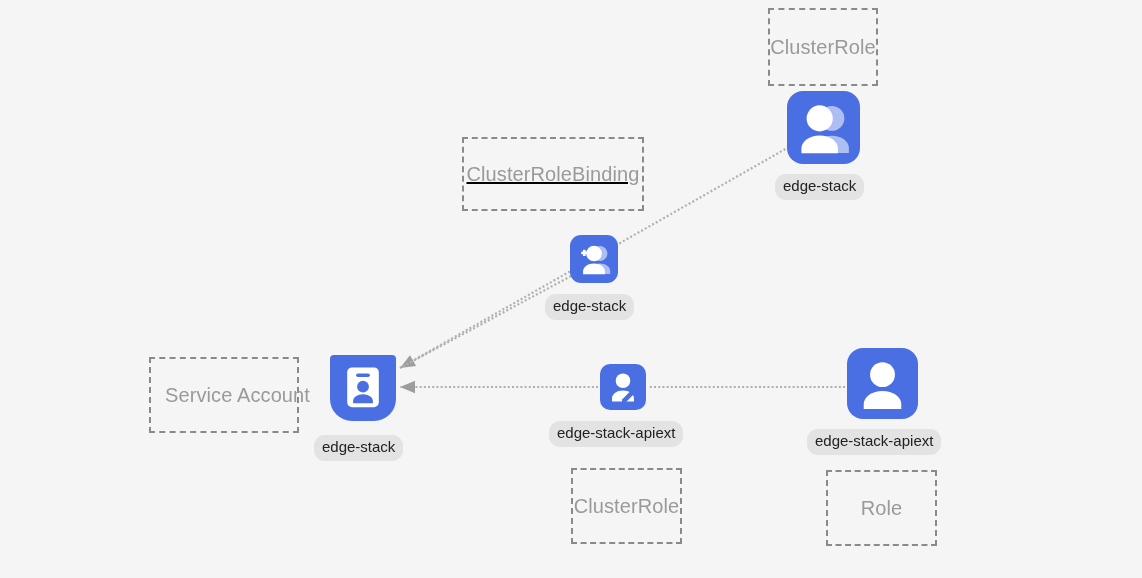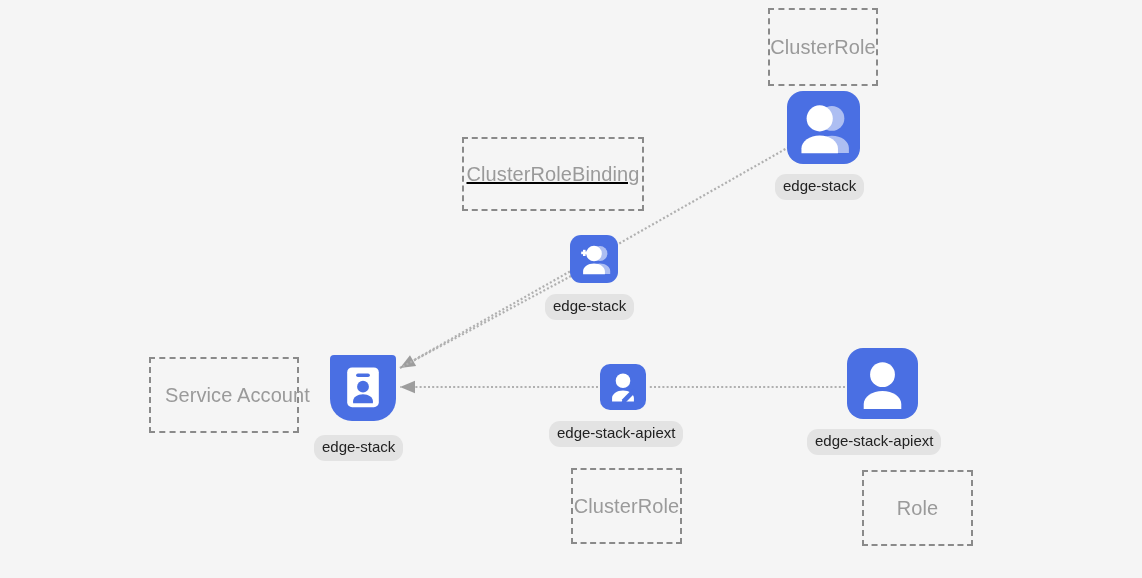--- a/index.html
+++ b/index.html
@@ -110,21 +110,21 @@
       </div>
       <div class="kind-box" style="left: 462px; top: 137px; width: 182px; height: 74px; border-color: rgb(138, 138, 138); text-decoration: underline;">
         <span class="kind-label" style="color: rgb(154, 154, 154);">ClusterRoleBinding</span>
       </div>
       <div class="kind-box" style="left: 149px; top: 357px; width: 150px; height: 76px; border-color: rgb(138, 138, 138);">
         <span class="kind-label" style="color: rgb(154, 154, 154); margin-left: 27px;">Service Account</span>
       </div>
       <div class="kind-box" style="left: 571px; top: 468px; width: 111px; height: 76px; border-color: rgb(138, 138, 138);">
         <span class="kind-label" style="color: rgb(154, 154, 154);">ClusterRole</span>
       </div>
-      <div class="kind-box" style="left: 862px; top: 470px; width: 111px; height: 76px; border-color: rgb(138, 138, 138);">
+      <div class="kind-box" style="left: 826px; top: 470px; width: 111px; height: 76px; border-color: rgb(138, 138, 138);">
         <span class="kind-label" style="color: rgb(154, 154, 154);">Role</span>
       </div>
     </div>
   <div id="nodes">
       <div class="node">
         <div class="node-icon rounded" style="left: 787px; top: 91px; width: 73px; height: 73px; background: rgb(74, 111, 227); border-radius: 16px;">
     <svg viewBox="0 0 48 48">
       <circle cx="29.5" cy="18" r="8.2" fill="#ffffff" opacity="0.55"></circle>
       <path d="M29.5 29.5c-6.2 0-11.2 3.6-11.2 8v3.2h22.4v-3.2c0-4.4-5-8-11.2-8z" fill="#ffffff" opacity="0.55"></path>
       <circle cx="21.5" cy="18" r="8.6" fill="#ffffff"></circle>

